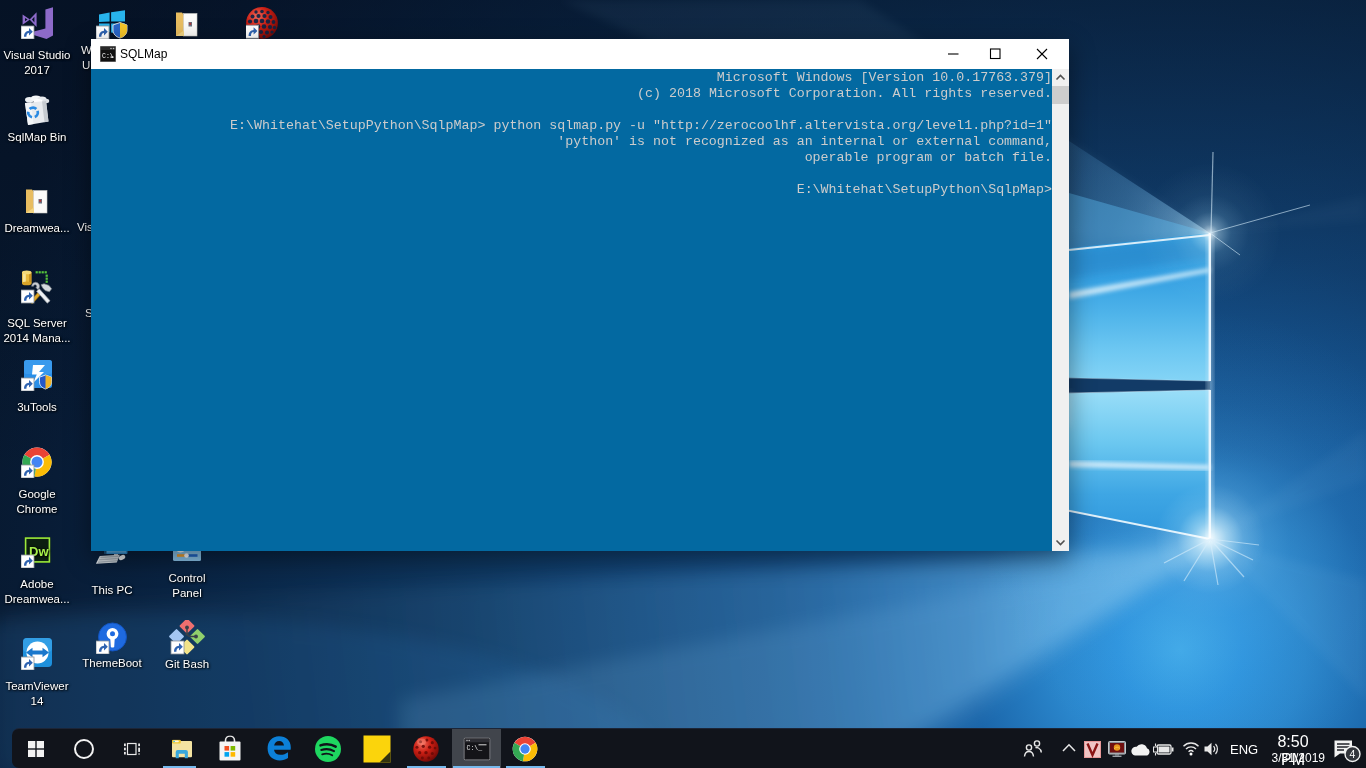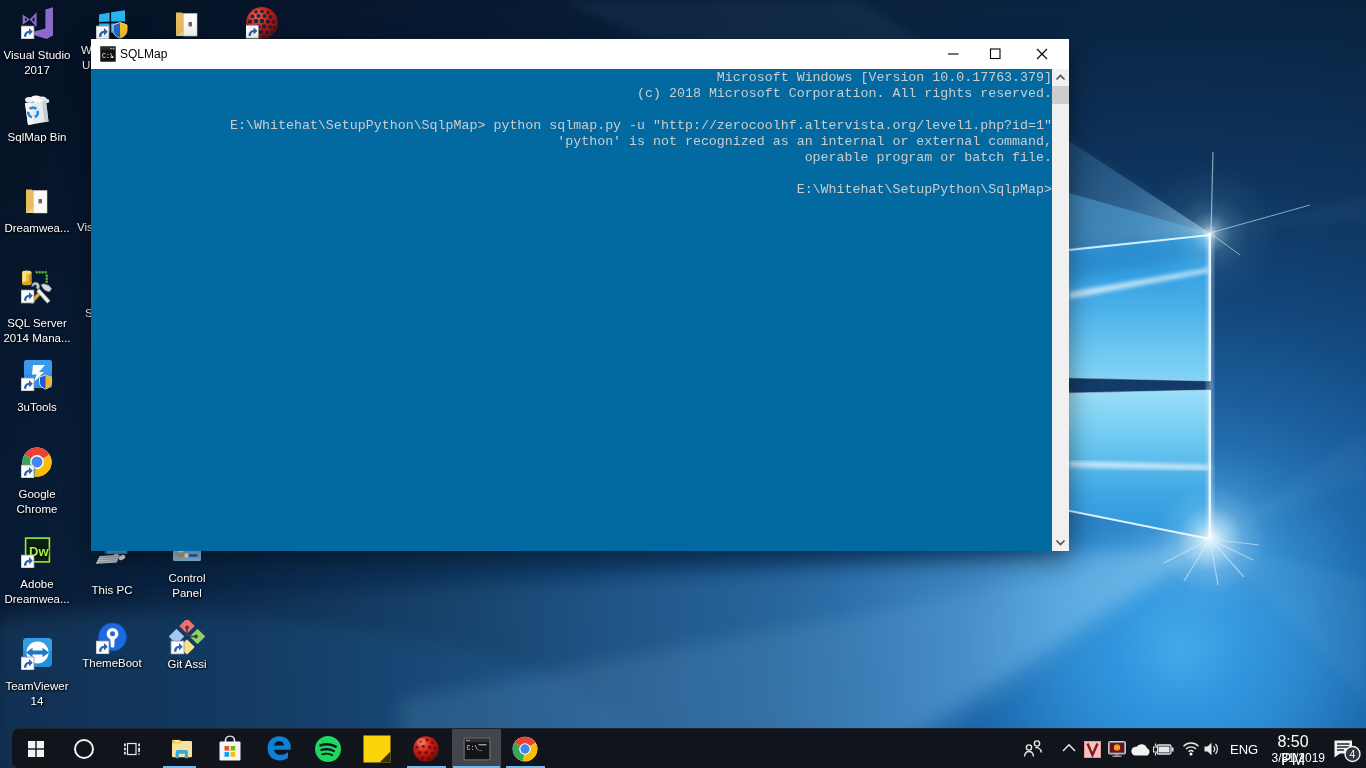--- a/index.html
+++ b/index.html
@@ -350,21 +350,21 @@
       <rect x="1.92" y="1.92" width="11" height="11" transform="rotate(45)" fill="#f2e388" rx="1"></rect>
       <path d="M0 -9 L0 -4 Q0 0 4 0 L9 0" stroke="#384048" stroke-width="1.4" fill="none"></path>
       <g fill="#384048">
         <circle cx="0" cy="-9" r="1.9"></circle>
         <circle cx="9" cy="0" r="1.9"></circle>
         <circle cx="0" cy="-2.5" r="1.6"></circle>
       </g>
     </g>
     <use href="#sarrow" transform="translate(2,2)"></use>
   </svg>
-  <div class="lbl" style="margin-top:1px">Git Assi</div>
+  <div class="lbl" style="margin-top:1px">Git Bash</div>
 </div>
 <div class="dicon" style="left:227px;top:7px">
   <svg width="36" height="32" viewBox="0 0 36 32">
     <circle cx="16" cy="15.9" r="15.9" fill="url(#ballg)"></circle>
     <g fill="#0e2444" opacity=".92">
       <circle cx="10" cy="5" r="1.7"></circle>
         <circle cx="16" cy="4.5" r="1.8"></circle>
         <circle cx="22" cy="5.5" r="1.7"></circle>
       <circle cx="6.5" cy="9.5" r="2"></circle>
         <circle cx="12.5" cy="9" r="2.1"></circle>

